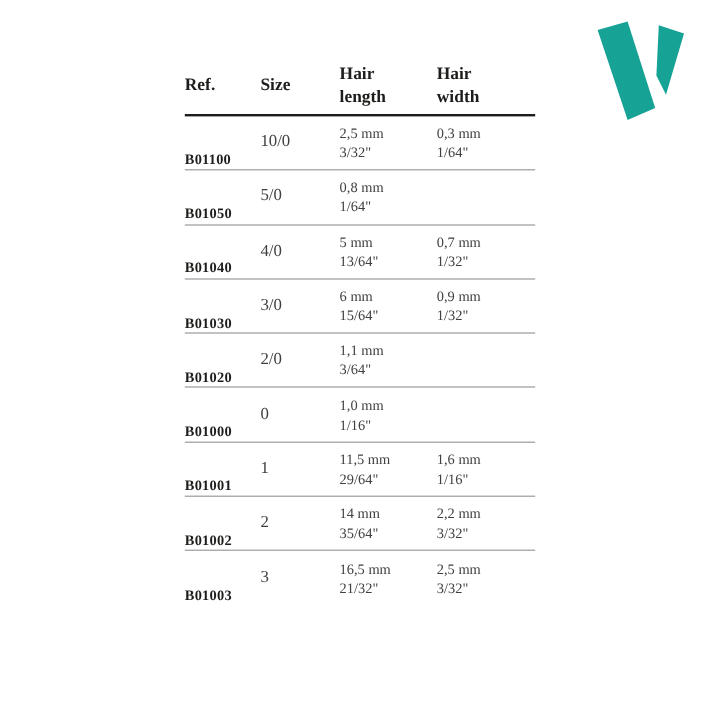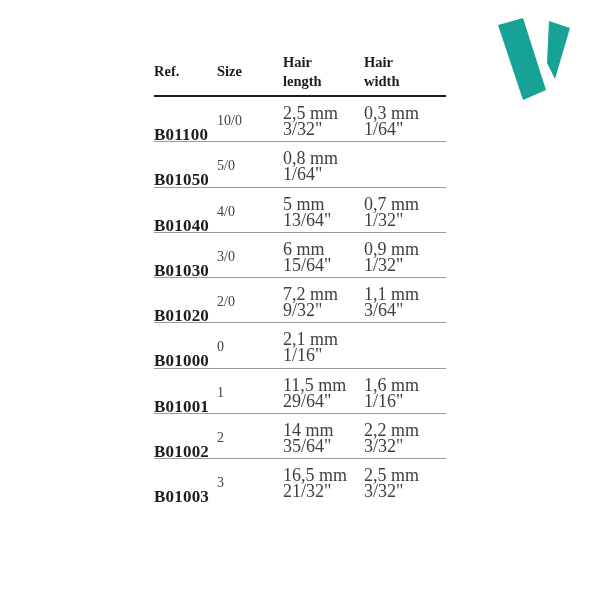--- a/index.html
+++ b/index.html
@@ -46,31 +46,31 @@
     color:var(--ink);
   }
   .trow{
     height:45.3px;
     box-sizing:border-box;
     border-bottom:1px solid var(--rule);
   }
   .trow:last-child{border-bottom:none;}
   .c-ref{
     font-weight:700;
-    font-size:17px;
+    font-size:12px;
     color:var(--ink);
     letter-spacing:.2px;
     margin-top:28px;
   }
   .c-size{
     font-size:14px;
     color:var(--body-ink);
   }
   .c-meas{
-    font-size:18px;
+    font-size:12px;
     line-height:16px;
     color:var(--body-ink);
   }
 </style>
 </head>
 <body>
 
 <div class="canvas">
 
   <svg class="logo" viewBox="0 0 84 88" xmlns="http://www.w3.org/2000/svg" aria-hidden="true">
@@ -129,33 +129,29 @@
           </div>
           <div class="c-meas">
             <div class="mm">0,9 mm</div>
             <div class="in">1/32"</div>
           </div>
         </div>
         <div class="grid-row trow">
           <div class="c-ref">B01020</div>
           <div class="c-size">2/0</div>
           <div class="c-meas">
-            <div class="mm">7,2 mm</div>
-            <div class="in">9/32"</div>
-          </div>
-          <div class="c-meas">
             <div class="mm">1,1 mm</div>
             <div class="in">3/64"</div>
           </div>
         </div>
         <div class="grid-row trow">
           <div class="c-ref">B01000</div>
           <div class="c-size">0</div>
           <div class="c-meas">
-            <div class="mm">2,1 mm</div>
+            <div class="mm">1,0 mm</div>
             <div class="in">1/16"</div>
           </div>
         </div>
         <div class="grid-row trow">
           <div class="c-ref">B01001</div>
           <div class="c-size">1</div>
           <div class="c-meas">
             <div class="mm">11,5 mm</div>
             <div class="in">29/64"</div>
           </div>

